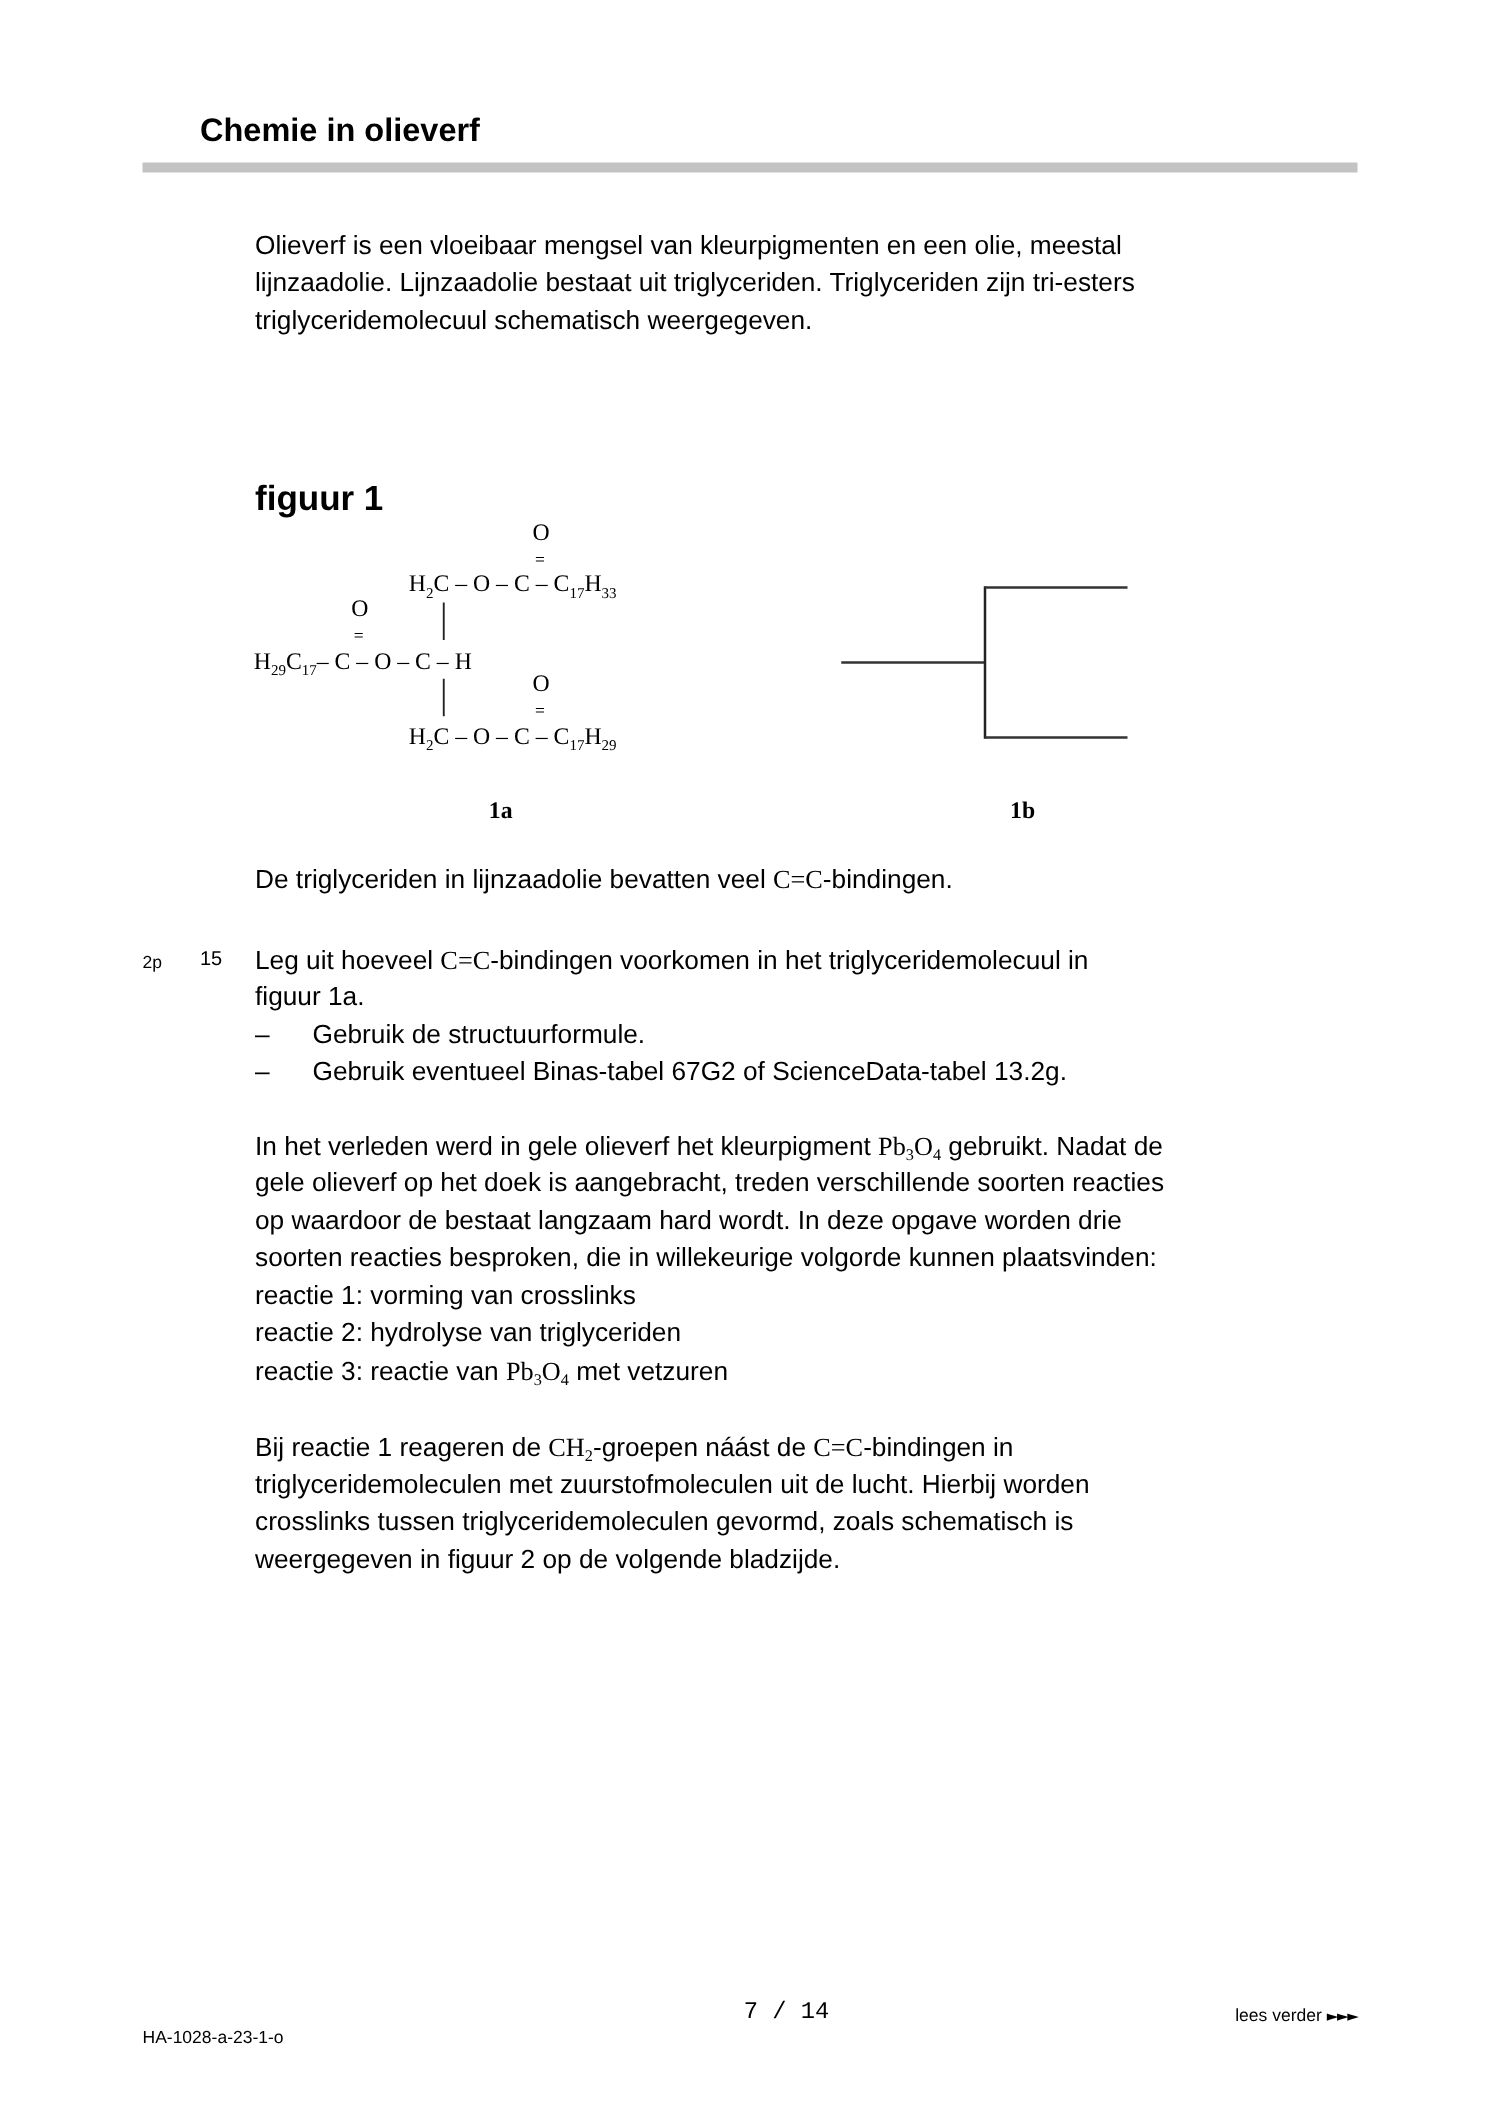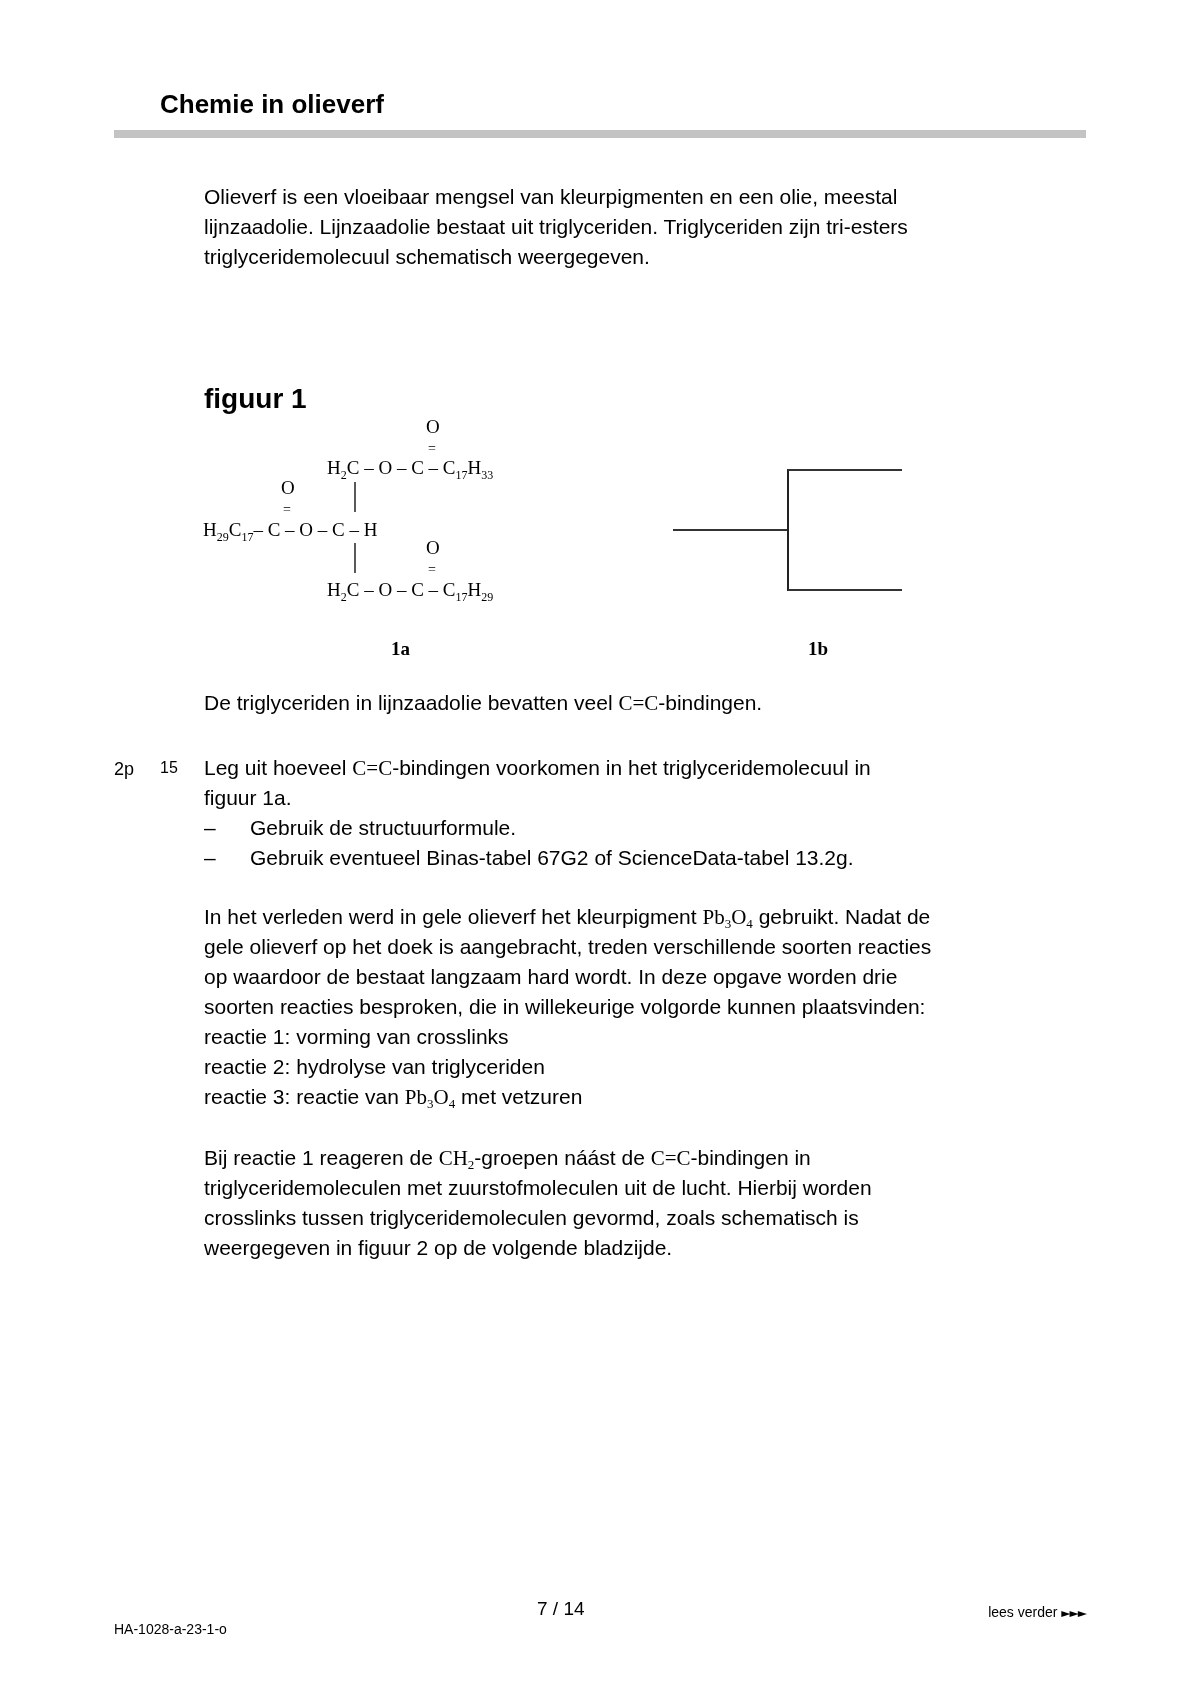--- a/index.html
+++ b/index.html
@@ -9,21 +9,21 @@
     .title { left: 160px; top: 89px; font-size: 26px; font-weight: bold; line-height: 30px; }
     .title-bar { left: 114px; top: 130px; width: 972px; height: 8px; background: #c3c3c3; }
     .para { position: absolute; left: 204px; font-size: 21px; line-height: 30px; }
     .para .line { display: block; white-space: nowrap; height: 30px; }
     .fig-heading { left: 204px; top: 362px; font-size: 28px; font-weight: bold; line-height: 30px; margin-top: 22px; }
     .chem { font-family: "Liberation Serif", serif; }
     .chem sub { font-size: 0.62em; vertical-align: -0.3em; line-height: 0; }
     .formula { font-family: "Liberation Serif", serif; font-size: 19px; line-height: 22px; position: absolute; white-space: nowrap; }
     .formula sub { font-size: 12px; vertical-align: -5px; line-height: 0; }
     .fig-label { font-family: "Liberation Serif", serif; font-weight: bold; font-size: 19px; position: absolute; margin-left: 28px; }
-    .qmeta { position: absolute; font-size: 18px; line-height: 30px; }
+    .qmeta { position: absolute; font-size: 14px; line-height: 30px; }
     .qnum { position: absolute; font-size: 16px; font-weight: normal; line-height: 30px; text-align: right; }
     .bullet-dash { position: absolute; left: 204px; font-size: 21px; line-height: 30px; }
     .bullet-text { position: absolute; left: 250px; font-size: 21px; line-height: 30px; white-space: nowrap; }
     .footer { position: absolute; top: 1602px; font-size: 14px; line-height: 20px; }
     .footer.center { font-size: 19px; top: 1599px; }
     svg.lines { position: absolute; left: 0; top: 0; width: 1191px; height: 1684px; pointer-events: none; }
   </style>
 </head>
 <body>
 
@@ -98,14 +98,14 @@
 </div>
 
 <div class="para" style="top:1143px;">
   <span class="line"><span>Bij reactie 1 reageren de </span><span class="chem"><span>CH</span><sub>2</sub></span><span>-groepen náást de </span><span class="chem">C=C</span><span>-bindingen in</span></span>
   <span class="line">triglyceridemoleculen met zuurstofmoleculen uit de lucht. Hierbij worden</span>
   <span class="line">crosslinks tussen triglyceridemoleculen gevormd, zoals schematisch is</span>
   <span class="line">weergegeven in figuur 2 op de volgende bladzijde.</span>
 </div>
 
 <span class="footer" style="left:114px;margin-top:17px;">HA-1028-a-23-1-o</span>
-<span class="footer center" style="left:537px;">7 / 14</span>
+<span class="footer center" style="left:595px;font-family:Liberation Mono, monospace;">7 / 14</span>
 <span class="footer" style="right:105px;"><span>lees verder</span> <span style="font-family:'DejaVu Sans', sans-serif; font-size:12px; letter-spacing:-1px;">►►►</span></span>
 
 </body></html>

